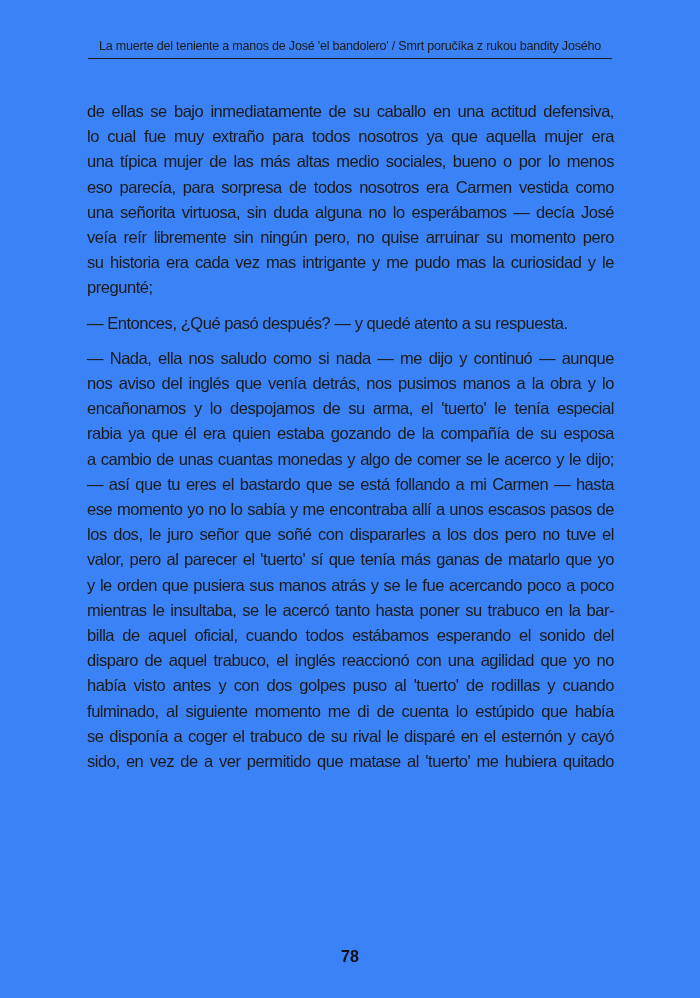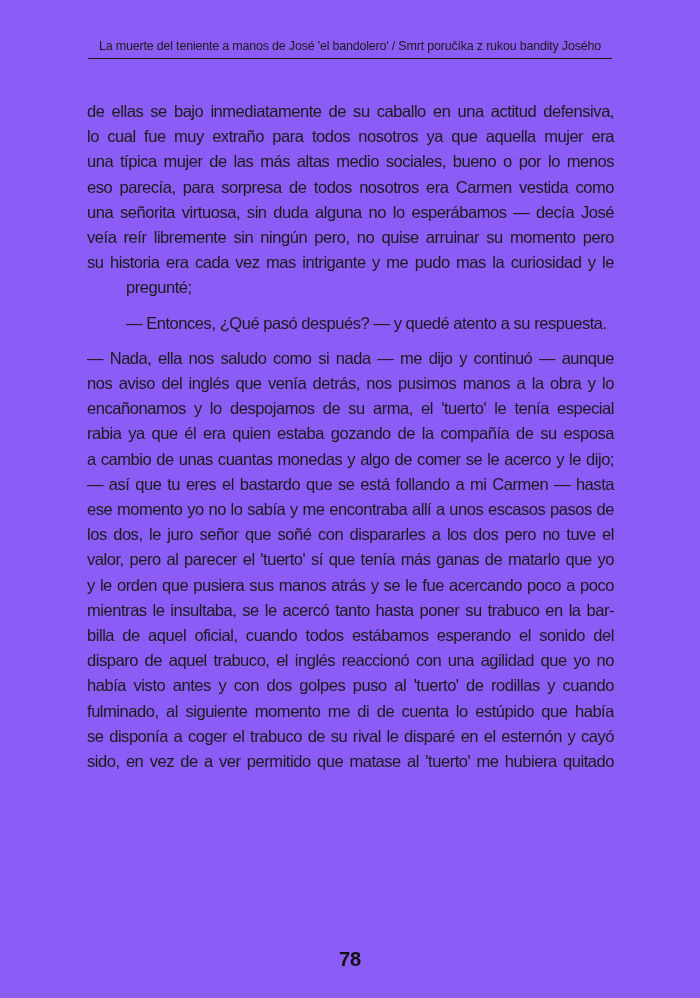--- a/index.html
+++ b/index.html
@@ -4,21 +4,21 @@
 <style>
   html, body {
     margin: 0;
     padding: 0;
     background: #ffffff;
   }
   .page {
     position: relative;
     width: 700px;
     height: 998px;
-    background: #8b5cf6;
+    background: #3b82f6;
     font-family: "Liberation Sans", sans-serif;
     color: #1b1b1b;
     overflow: hidden;
   }
   .running-header {
     position: absolute;
     top: 39px;
     left: 0;
     width: 100%;
     text-align: center;
@@ -51,29 +51,28 @@
   }
   .paragraph:last-child {
     margin-bottom: 0;
   }
   .line {
     text-align: justify;
     text-align-last: justify;
   }
   .line.para-end {
     text-align-last: left;
-    margin-left: 39px;
   }
   .page-number {
     position: absolute;
     top: 948px;
     left: 0;
     width: 100%;
     text-align: center;
-    font-size: 20px;
+    font-size: 16px;
     font-weight: bold;
     letter-spacing: 0;
     color: #111111;
   }
 </style>
 </head>
 <body>
 
 <div class="page">
 

